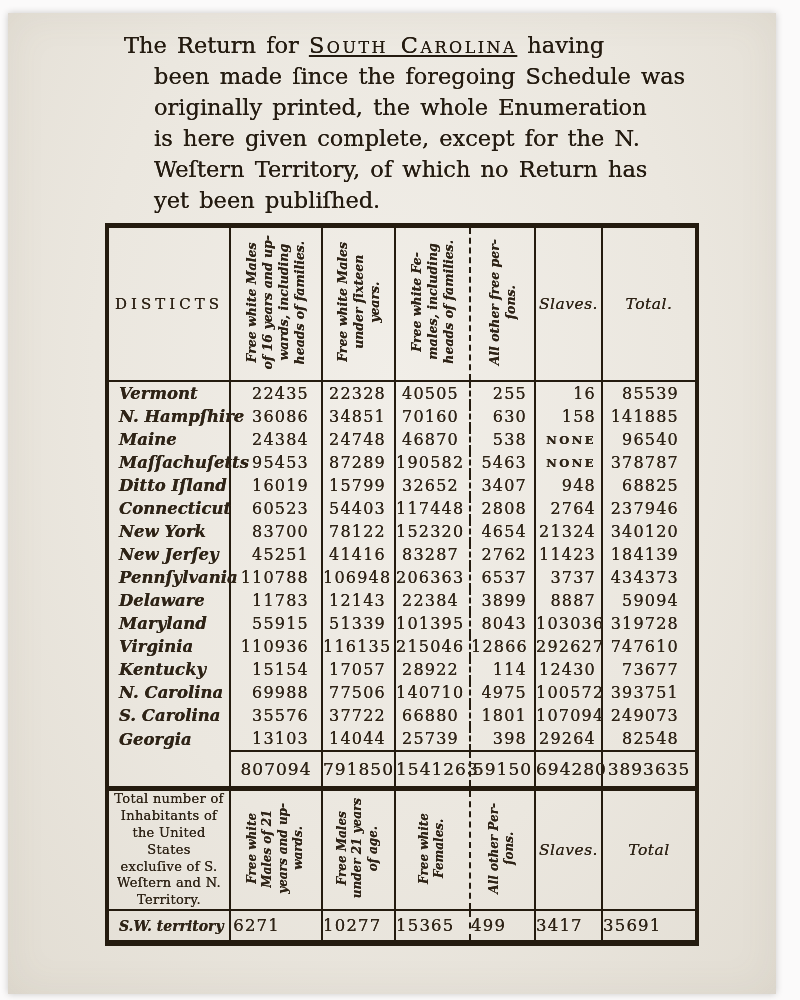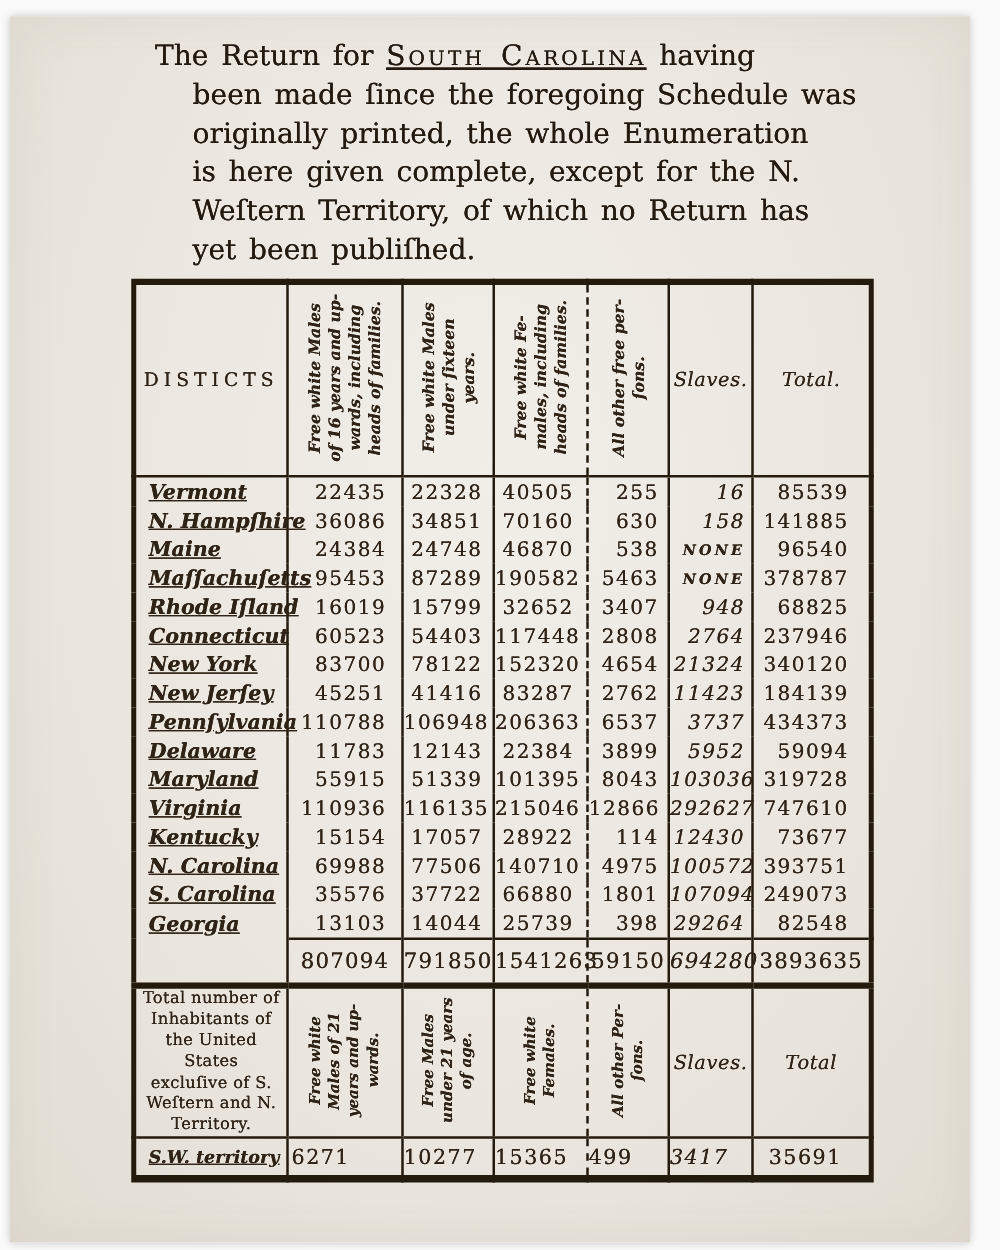--- a/index.html
+++ b/index.html
@@ -42,41 +42,41 @@
     border-bottom-width:6px;
     text-shadow:0 0 .4px currentColor;
   }
   .census th,.census td{padding:0;font-weight:normal;overflow:visible;}
   .census th{vertical-align:middle;}
   
   .c1{border-left:2.5px solid var(--rule);}
   .c2{border-left:2px solid var(--rule);}
   .c3{border-left:2.5px solid var(--rule);}
   .c4{border-left:2px dashed var(--rule);}
-  .c5{border-left:2px solid var(--rule);font-style:italic;}
+  .c5{border-left:2px solid var(--rule);}
   .c6{border-left:2px solid var(--rule);}
   
   .hdr th{height:152px;border-bottom:2.5px solid var(--rule);text-align:center;}
   .districts{
     text-align:left;padding-left:12px;
     font-size:15px;font-weight:bold;letter-spacing:4px;
   }
   .vwrap{
     display:inline-block;
     writing-mode:vertical-rl;
     transform:rotate(180deg);
     white-space:pre-line;
     font-style:italic;font-weight:bold;
     font-size:12.5px;line-height:1.28;
     text-align:center;
   }
   .plainhdr{font-style:italic;font-weight:bold;font-size:15.5px;letter-spacing:.5px;}
   
   .state-row td{height:23px;font-size:16px;}
-  td.name{font-style:italic;font-weight:bold;font-size:16.5px;padding-left:10px;white-space:nowrap;text-decoration:underline;}
+  td.name{font-style:italic;font-weight:bold;font-size:16.5px;padding-left:10px;white-space:nowrap;}
   td.num{text-align:right;letter-spacing:1.2px;white-space:nowrap;}
   td.num.c1{padding-right:12px;}
   td.num.c2{padding-right:8px;}
   td.num.c3{padding-right:10px;}
   td.num.c4{padding-right:7px;}
   td.num.c5{padding-right:5px;}
   td.num.c6{padding-right:16px;}
   td.none{font-size:11.5px;letter-spacing:2.5px;font-weight:bold;text-align:right;padding-right:4px;}
   
   .totals td{
@@ -91,21 +91,21 @@
     text-align:left;vertical-align:top;
     padding:6px 0 0 5px;
     font-size:13px;line-height:1.3;
     white-space:pre-line;letter-spacing:.3px;
   }
   .hdr2 .vwrap{font-size:12px;}
   
   .sec2row td{height:29px;font-size:16.5px;}
   .sec2row td.name{font-size:14px;}
   .sec2row td.num{padding-right:41px;}
-  .sec2row td.num.c6{padding-right:34px;padding-left:12px;}
+  .sec2row td.num.c6{padding-right:34px;}
   .sec2row td.dash{text-align:center;padding-right:24px;letter-spacing:0;}
 </style>
 </head>
 <body>
 
 <div class="photo">
 
   <p class="intro"><span>The Return for </span><span class="sc">South Carolina</span><span> having</span><span>
 been made ſince the foregoing Schedule was
 originally printed, the whole Enumeration
@@ -173,21 +173,21 @@
         <tr class="state-row">
           <td class="name c0">Maſſachuſetts</td>
           <td class="num c1">95453</td>
           <td class="num c2">87289</td>
           <td class="num c3">190582</td>
           <td class="num c4">5463</td>
           <td class="num c5 none">NONE</td>
           <td class="num c6">378787</td>
         </tr>
         <tr class="state-row">
-          <td class="name c0">Rhode Iſland</td>
+          <td class="name c0">Ditto Iſland</td>
           <td class="num c1">16019</td>
           <td class="num c2">15799</td>
           <td class="num c3">32652</td>
           <td class="num c4">3407</td>
           <td class="num c5">948</td>
           <td class="num c6">68825</td>
         </tr>
         <tr class="state-row">
           <td class="name c0">Connecticut</td>
           <td class="num c1">60523</td>
@@ -223,21 +223,21 @@
           <td class="num c4">6537</td>
           <td class="num c5">3737</td>
           <td class="num c6">434373</td>
         </tr>
         <tr class="state-row">
           <td class="name c0">Delaware</td>
           <td class="num c1">11783</td>
           <td class="num c2">12143</td>
           <td class="num c3">22384</td>
           <td class="num c4">3899</td>
-          <td class="num c5">5952</td>
+          <td class="num c5">8887</td>
           <td class="num c6">59094</td>
         </tr>
         <tr class="state-row">
           <td class="name c0">Maryland</td>
           <td class="num c1">55915</td>
           <td class="num c2">51339</td>
           <td class="num c3">101395</td>
           <td class="num c4">8043</td>
           <td class="num c5">103036</td>
           <td class="num c6">319728</td>

